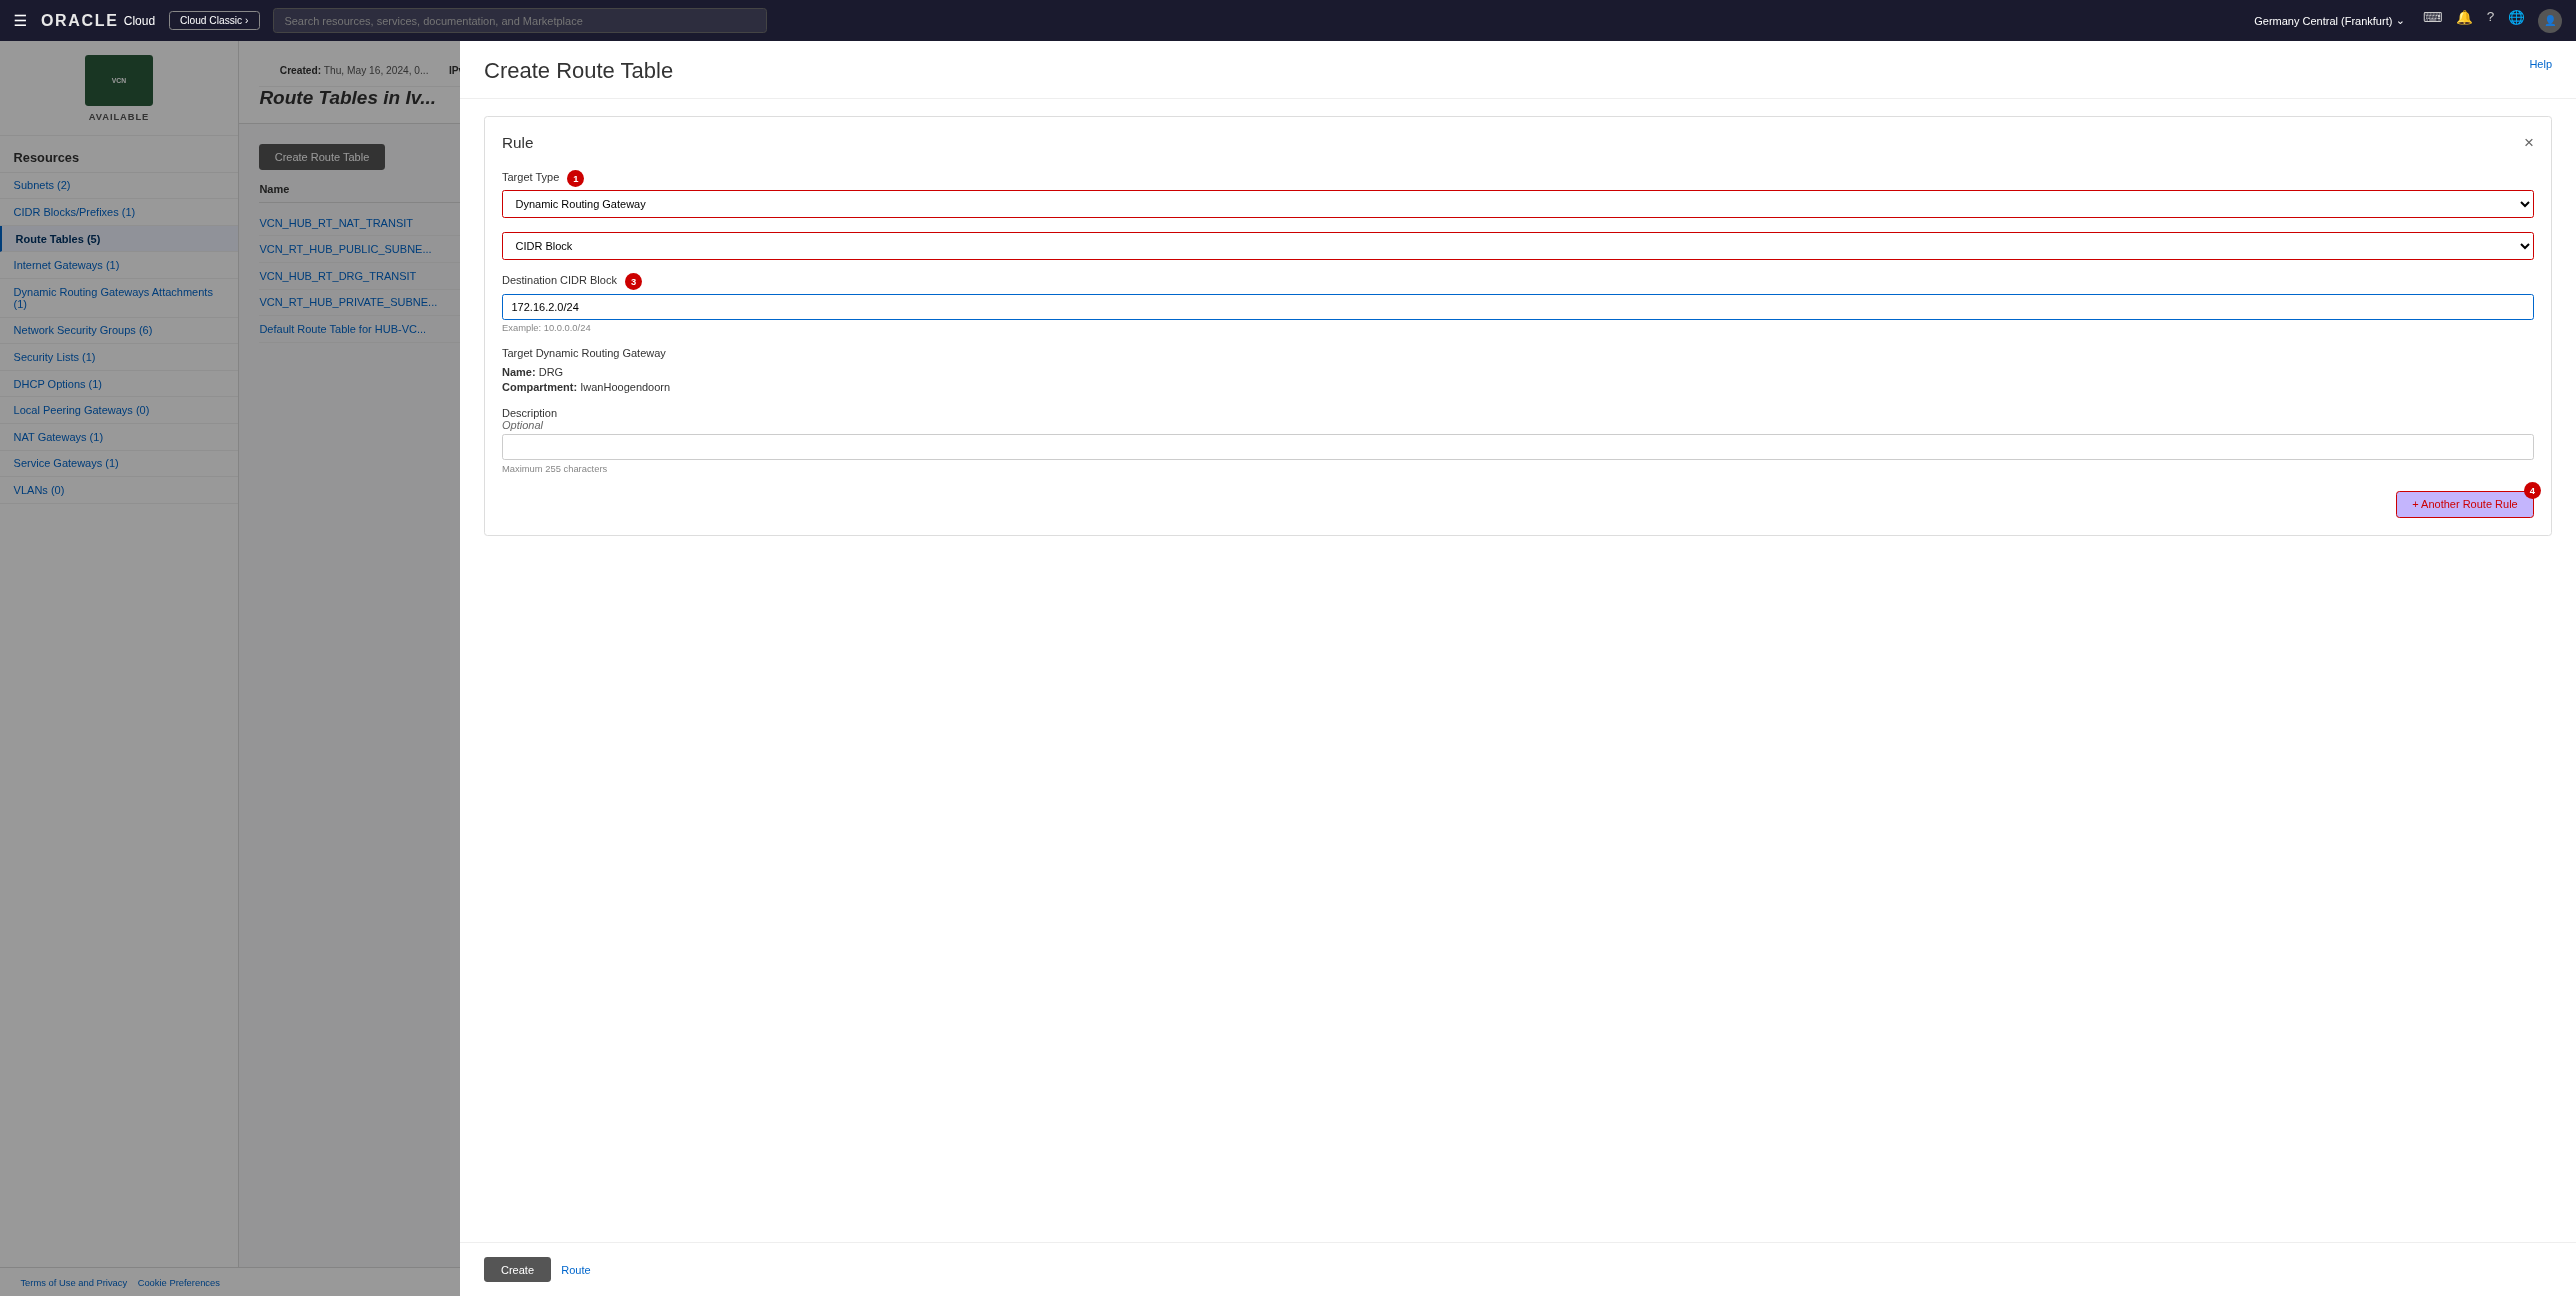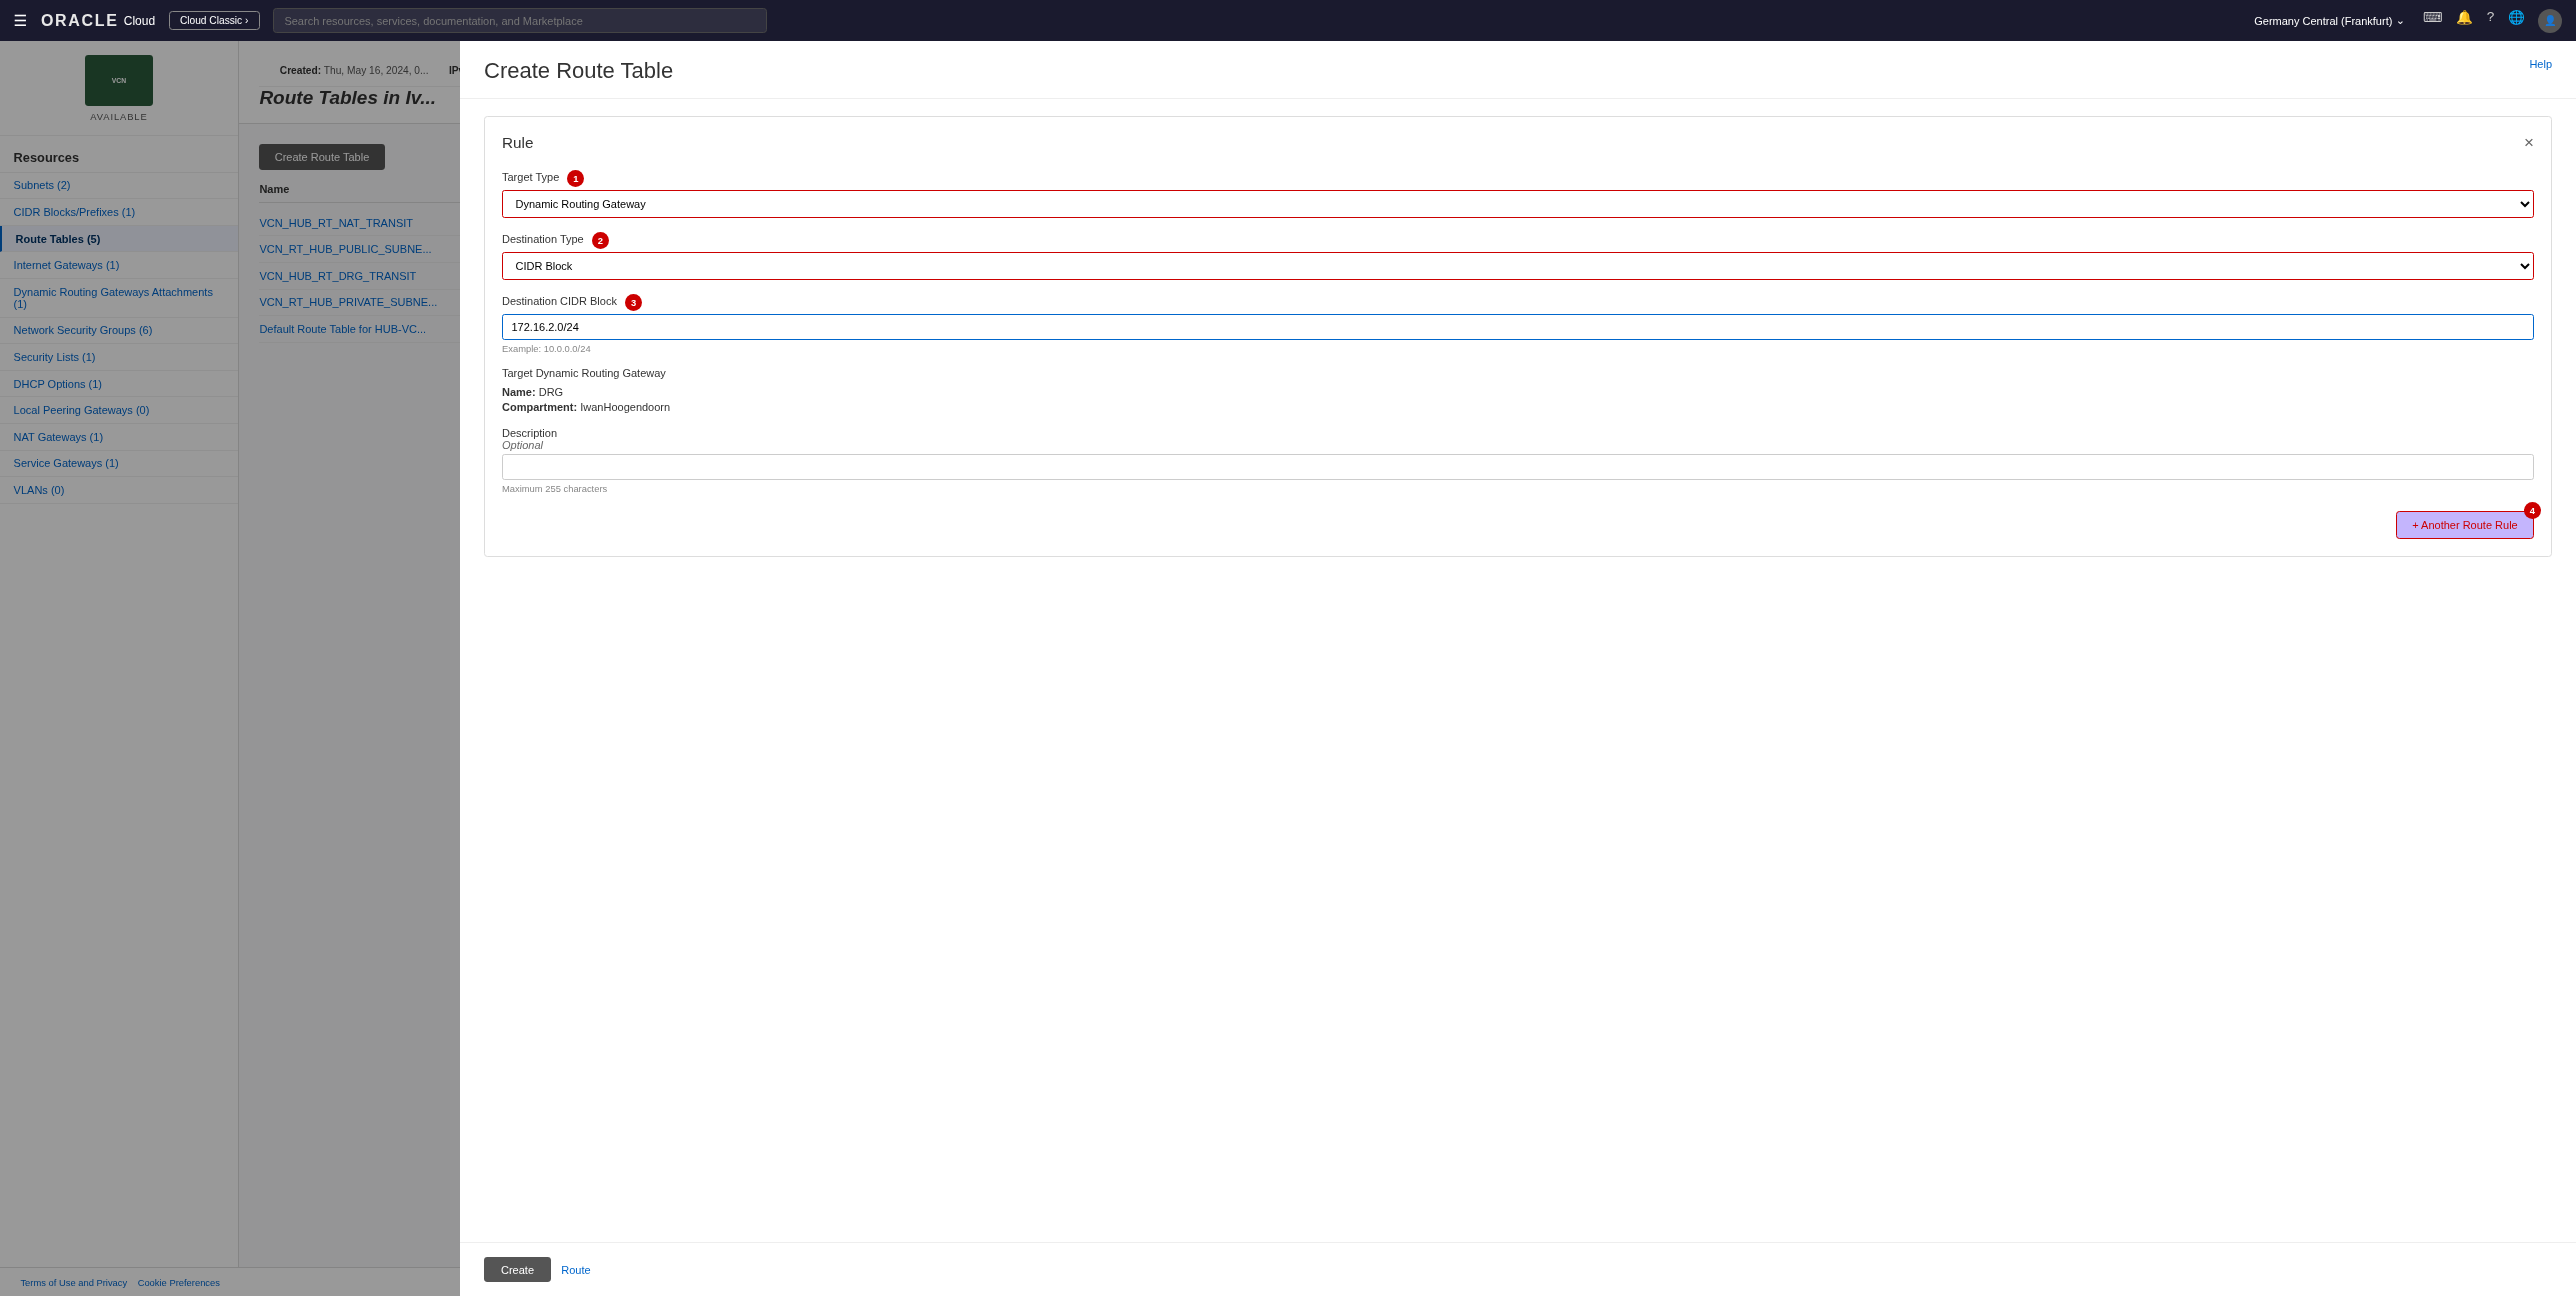--- a/index.html
+++ b/index.html
@@ -76,21 +76,21 @@
     .sidebar-logo-box {
       width: 68px;
       height: 51px;
       background: #2a5a3b;
       border-radius: 3.4px;
       display: flex;
       align-items: center;
       justify-content: center;
     }
     .sidebar-logo-text { font-size: 6.8px; color: white; text-align: center; font-weight: bold; }
-    .sidebar-available { font-size: 9.4px; color: #555; margin-top: 5.1px; font-weight: 400; letter-spacing: 0.9px; text-align: right; }
+    .sidebar-available { font-size: 9.4px; color: #555; margin-top: 5.1px; font-weight: 700; letter-spacing: 0.9px; text-align: right; }
     .sidebar-resources-header { padding: 13.6px 13.6px 6.8px; font-weight: 600; font-size: 12.8px; color: #333; border-bottom: 0.9px solid #eee; }
     .sidebar-item {
       padding: 6.8px 13.6px;
       color: #0066cc;
       cursor: pointer;
       font-size: 11px;
       border-bottom: 0.9px solid #f0f0f0;
     }
     .sidebar-item.active { color: #003366; font-weight: 700; background: #f0f4ff; border-left: 2.6px solid #0066cc; }
 
@@ -430,24 +430,20 @@
             <option>Dynamic Routing Gateway</option>
             <option>Internet Gateway</option>
             <option>NAT Gateway</option>
             <option>Service Gateway</option>
             <option>Local Peering Gateway</option>
           </select>
         </div>
       </div>
 
       <div class="form-group">
-        <label class="form-label">
-          <span>Destination Type</span>
-          <span class="step-badge">2</span>
-        </label>
         <div style="position:relative;">
           <select class="form-select highlighted-select">
             <option>CIDR Block</option>
             <option>Service</option>
           </select>
         </div>
       </div>
 
       <div class="form-group">
         <label class="form-label">

